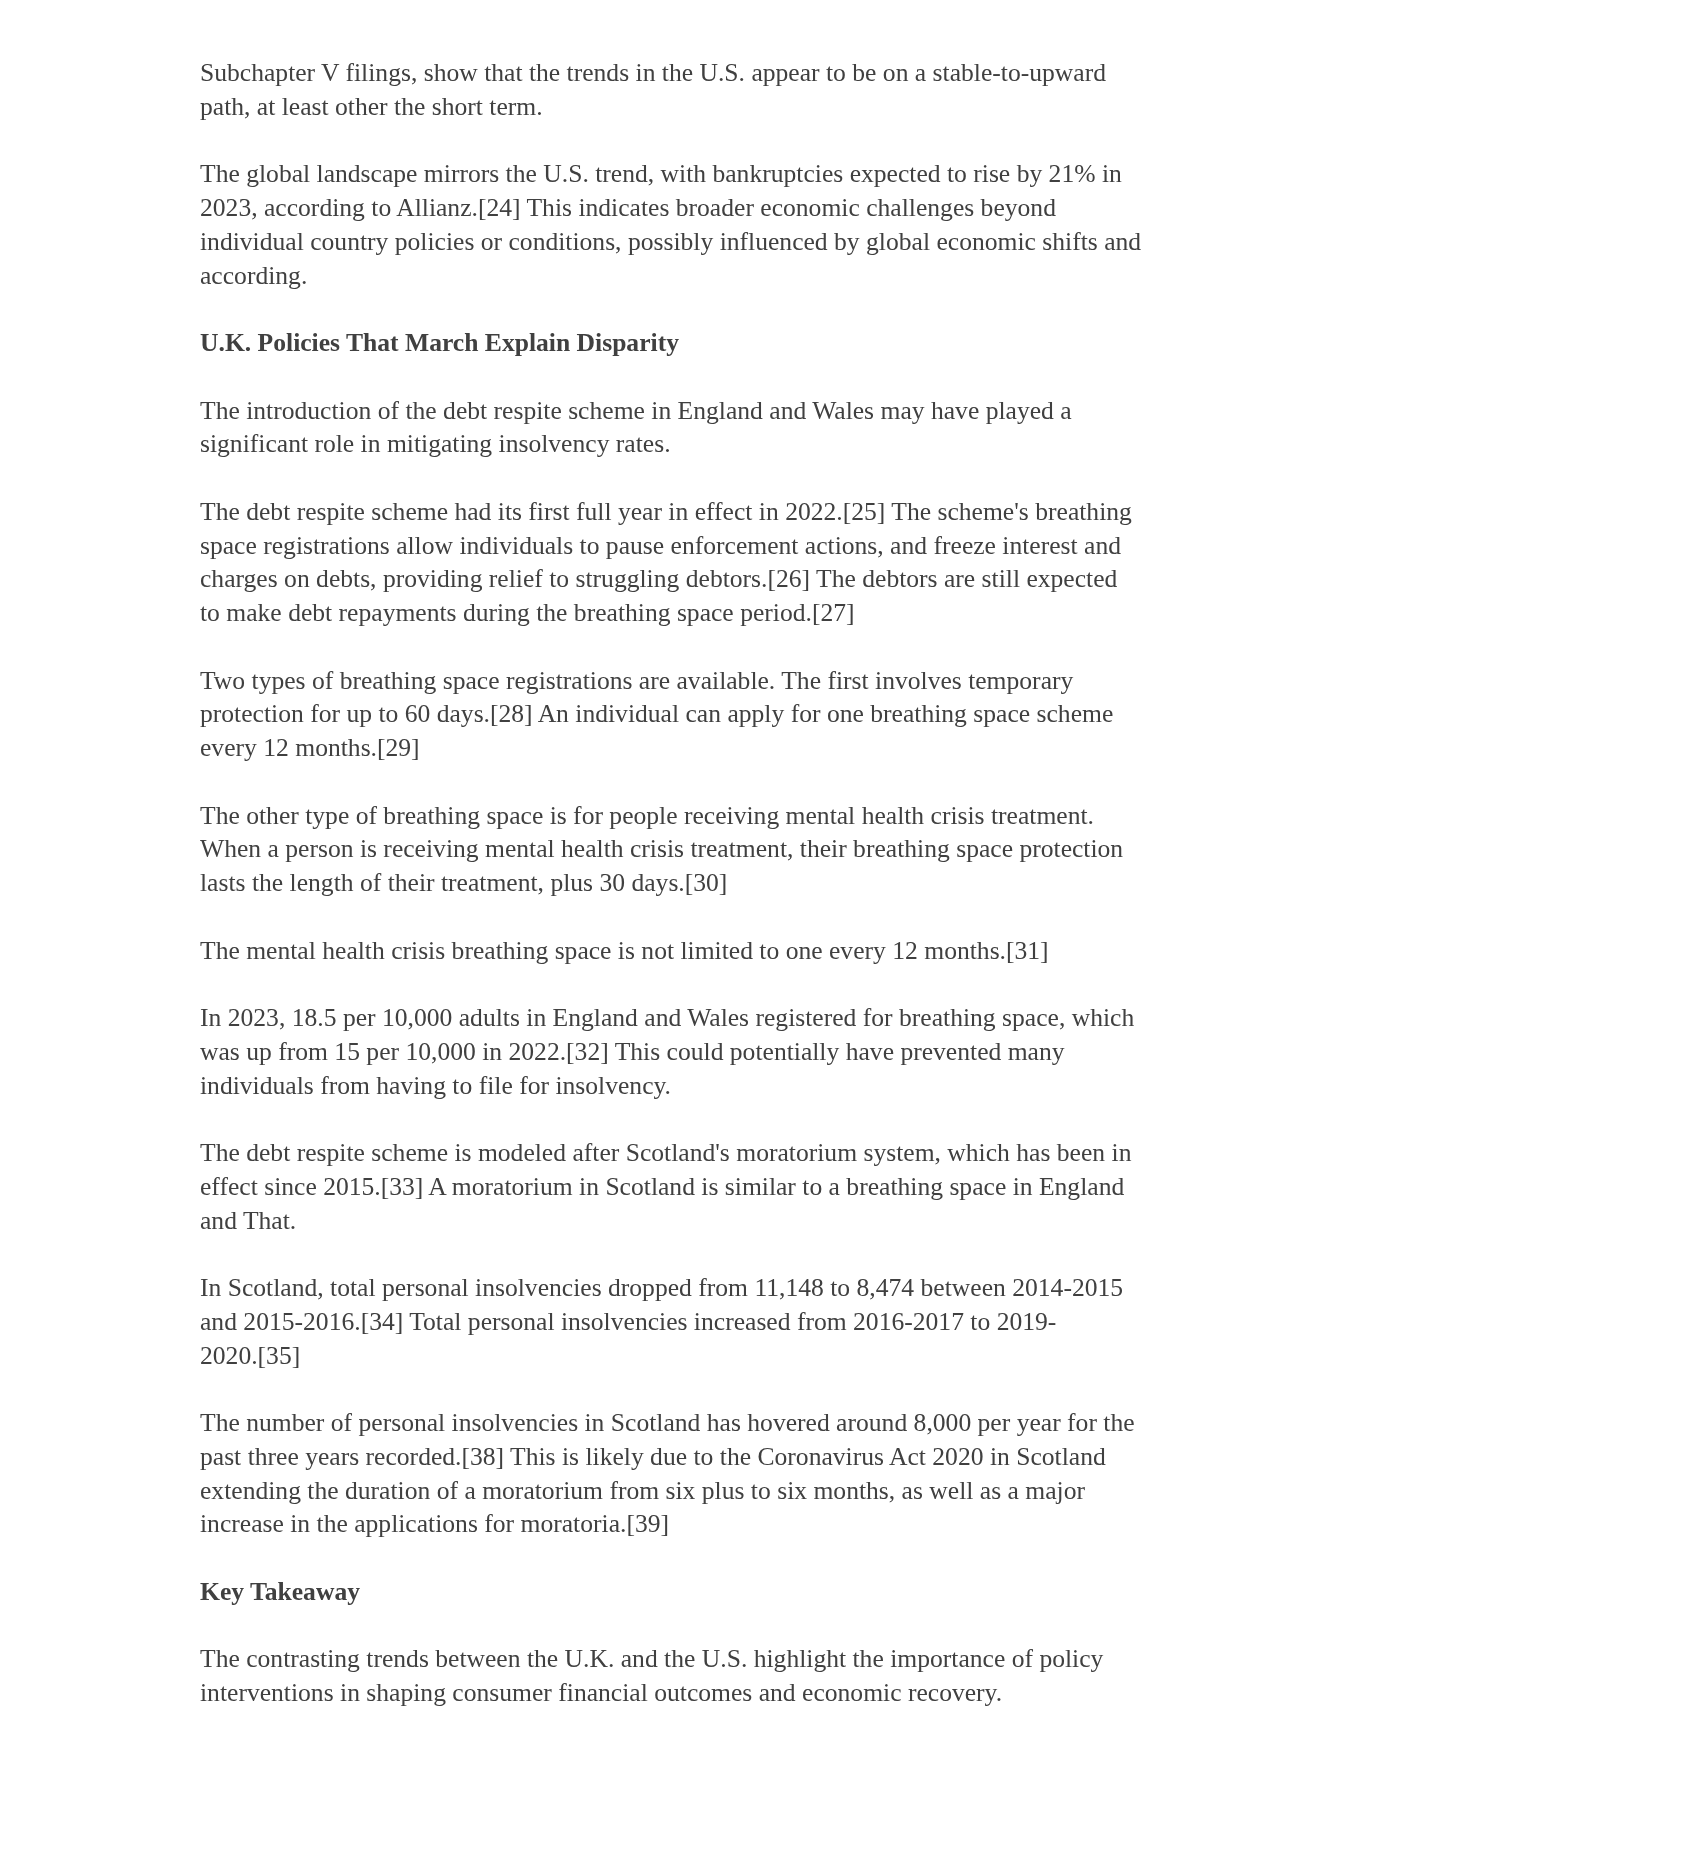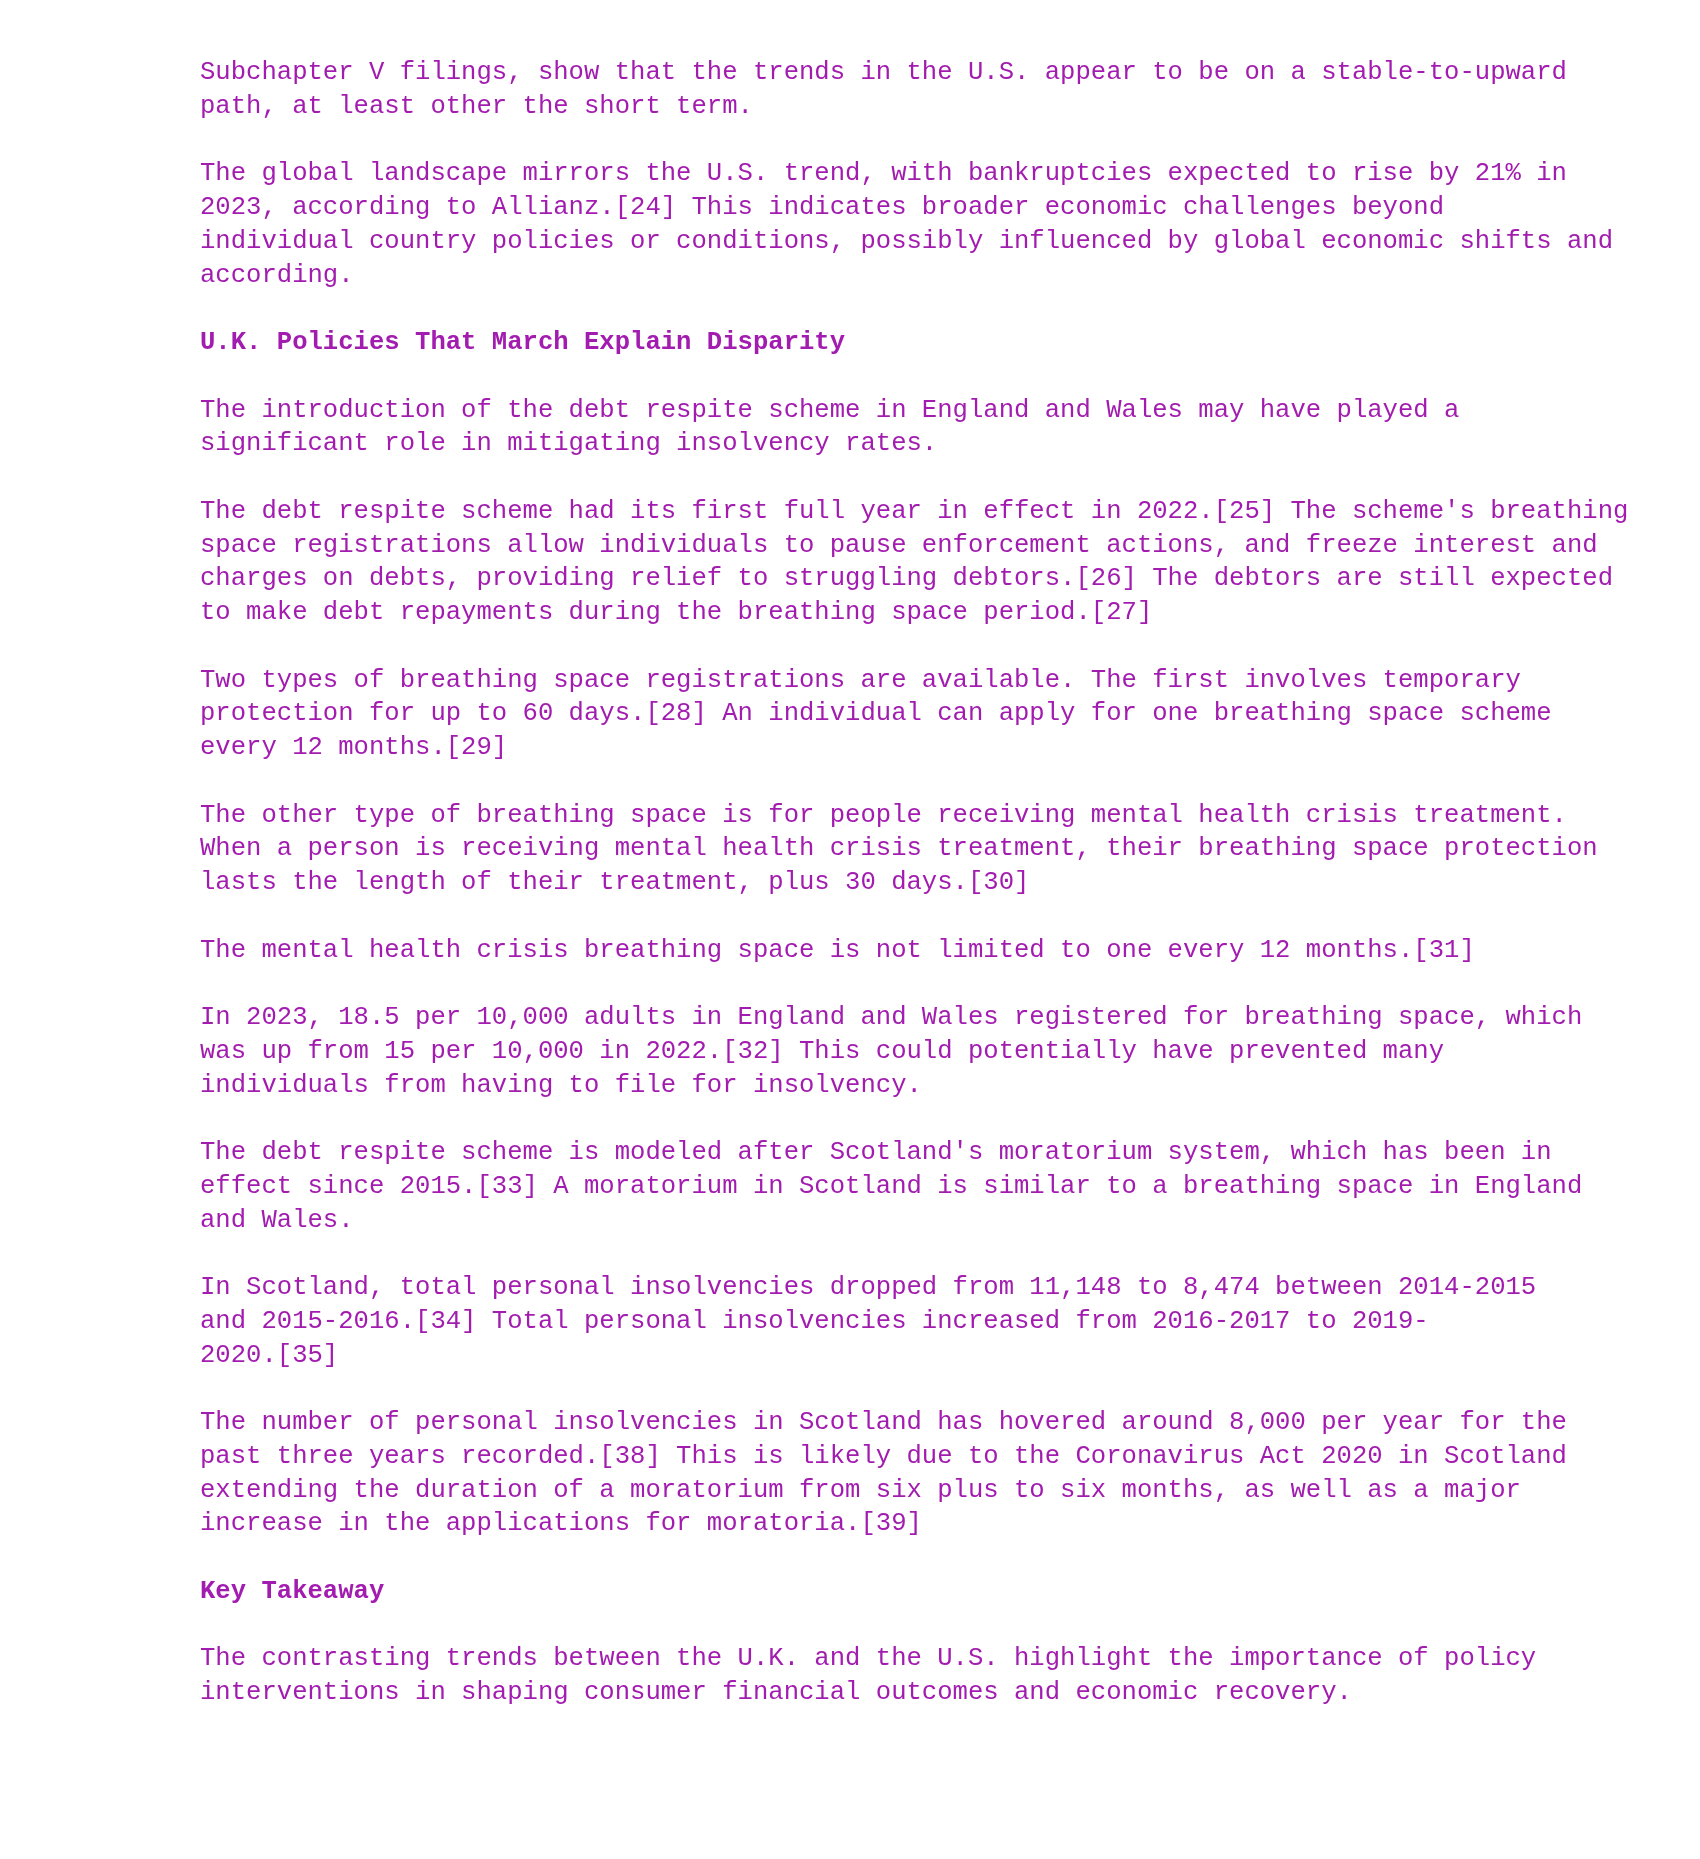--- a/index.html
+++ b/index.html
@@ -11,24 +11,24 @@
       width: 1700px;
       height: 1859px;
       position: relative;
       overflow: hidden;
     }
     .page {
       position: absolute;
       left: 200px;
       top: 56px;
       width: 1300px;
-      font-family: Liberation Mono, monospace;
+      font-family: Liberation Serif, serif;
       font-size: 25.6px;
       line-height: 33.75px;
-      color: #a21caf;
+      color: #404040;
     }
     .block {
       margin: 0 0 33.75px 0;
     }
     .line {
       display: block;
       white-space: nowrap;
       height: 33.75px;
     }
     .heading {
@@ -76,21 +76,21 @@
     <span class="line">The mental health crisis breathing space is not limited to one every 12 months.[31]</span>
   </div>
   <div class="block">
     <span class="line">In 2023, 18.5 per 10,000 adults in England and Wales registered for breathing space, which</span>
     <span class="line">was up from 15 per 10,000 in 2022.[32] This could potentially have prevented many</span>
     <span class="line">individuals from having to file for insolvency.</span>
   </div>
   <div class="block">
     <span class="line">The debt respite scheme is modeled after Scotland's moratorium system, which has been in</span>
     <span class="line">effect since 2015.[33] A moratorium in Scotland is similar to a breathing space in England</span>
-    <span class="line">and Wales.</span>
+    <span class="line">and That.</span>
   </div>
   <div class="block">
     <span class="line">In Scotland, total personal insolvencies dropped from 11,148 to 8,474 between 2014-2015</span>
     <span class="line">and 2015-2016.[34] Total personal insolvencies increased from 2016-2017 to 2019-</span>
     <span class="line">2020.[35]</span>
   </div>
   <div class="block">
     <span class="line">The number of personal insolvencies in Scotland has hovered around 8,000 per year for the</span>
     <span class="line">past three years recorded.[38] This is likely due to the Coronavirus Act 2020 in Scotland</span>
     <span class="line">extending the duration of a moratorium from six plus to six months, as well as a major</span>

